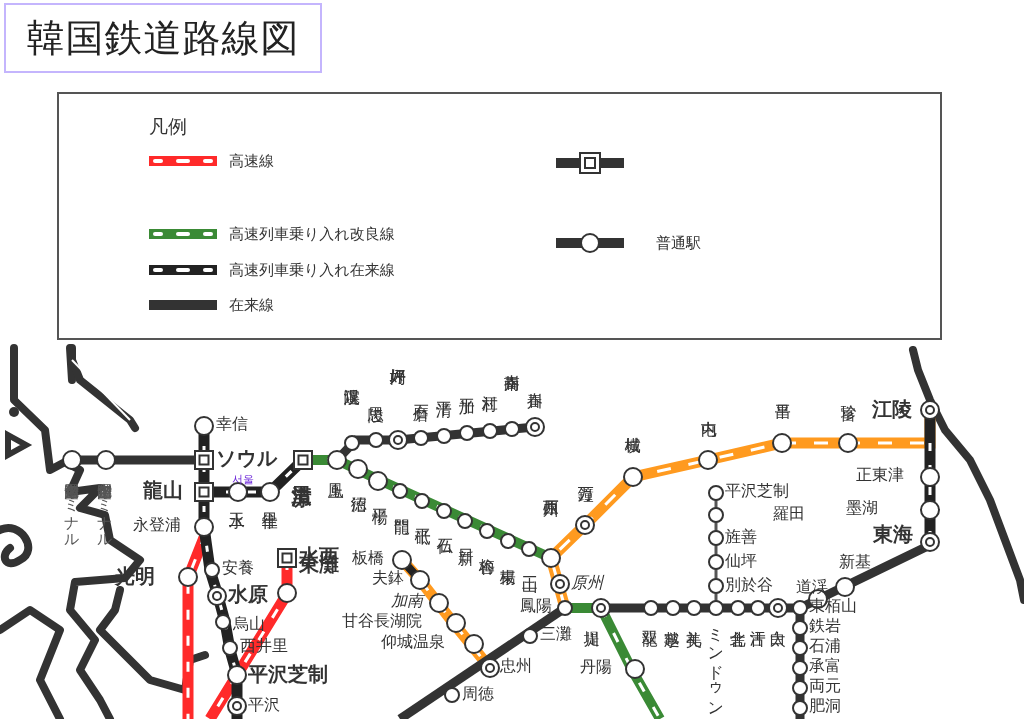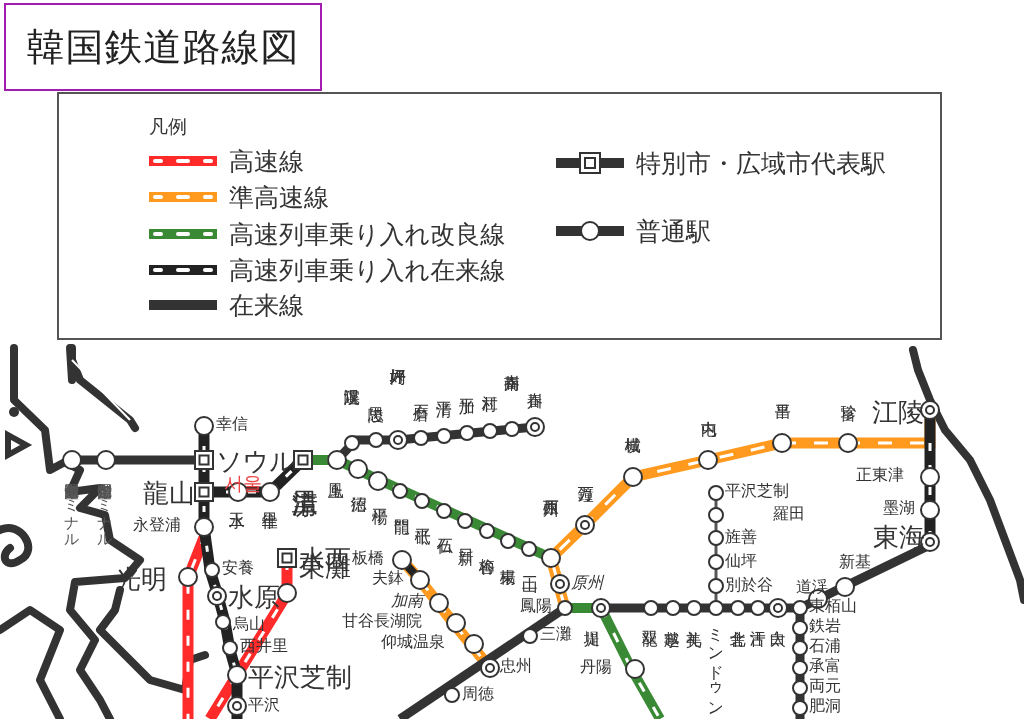--- a/index.html
+++ b/index.html
@@ -1,55 +1,46 @@
 <!DOCTYPE html>
 <html><head>
 <meta charset="utf-8">
 <style>
   html,body{margin:0;padding:0;background:#fff;}
   body{width:1024px;height:719px;position:relative;overflow:hidden;font-family:"DejaVu Sans","Liberation Sans",sans-serif;color:#333;}
-  .title-box{position:absolute;left:4px;top:3px;width:318px;height:88px;border:2px solid #a21caf;box-sizing:border-box;display:flex;align-items:center;justify-content:center;}
+  .title-box{position:absolute;left:4px;top:3px;width:318px;height:70px;border:2px solid #c4b5fd;box-sizing:border-box;display:flex;align-items:center;justify-content:center;}
   .title-box span{font-size:38px;letter-spacing:1px;color:#222;}
   .legend{position:absolute;left:57px;top:92px;width:885px;height:248px;border:2px solid #555;box-sizing:border-box;background:#fff;}
   .legend-head{position:absolute;left:90px;top:20px;font-size:19px;color:#333;}
   .leg-row{position:absolute;display:flex;align-items:center;height:26px;}
-  .leg-row .lbl{font-size:25px;margin-left:12px;color:#333;white-space:nowrap;text-align:center;}
+  .leg-row .lbl{font-size:15px;margin-left:12px;color:#333;white-space:nowrap;text-align:center;}
   .map{position:absolute;left:0;top:0;}
   .lab{position:absolute;color:#333;line-height:1.05;white-space:nowrap;}
   .v{writing-mode:vertical-rl;text-orientation:upright;letter-spacing:0px;}
-  .s17{font-size:16px;} .s21{font-size:26px;}
+  .s17{font-size:16px;} .s21{font-size:20px;font-weight:bold;}
 </style>
 </head>
 <body>
 
 <div class="title-box">
   <span>韓国鉄道路線図</span>
 </div>
 
 <div class="legend">
   <div class="legend-head">凡例</div>
 
   <div class="leg-row" style="left:90px;top:54px;">
     <svg width="68" height="14">
         <rect x="0" y="2" width="68" height="10" fill="#ff2a2a"></rect>
         <rect x="4" y="5" width="10" height="4" rx="2" fill="#fff"></rect>
         <rect x="27" y="5" width="14" height="4" rx="2" fill="#fff"></rect>
         <rect x="54" y="5" width="10" height="4" rx="2" fill="#fff"></rect>
       </svg>
     <span class="lbl">高速線</span>
   </div>
-  <div class="leg-row" style="left:90px;top:90px;">
-    <svg width="68" height="14">
-        <rect x="0" y="2" width="68" height="10" fill="#ff9a1f"></rect>
-        <rect x="4" y="5" width="10" height="4" rx="2" fill="#fff"></rect>
-        <rect x="27" y="5" width="14" height="4" rx="2" fill="#fff"></rect>
-        <rect x="54" y="5" width="10" height="4" rx="2" fill="#fff"></rect>
-      </svg>
-    <span class="lbl">準高速線</span>
-  </div>
   <div class="leg-row" style="left:90px;top:127px;">
     <svg width="68" height="14">
         <rect x="0" y="2" width="68" height="10" fill="#3a8a35"></rect>
         <rect x="4" y="5" width="10" height="4" rx="2" fill="#fff"></rect>
         <rect x="27" y="5" width="14" height="4" rx="2" fill="#fff"></rect>
         <rect x="54" y="5" width="10" height="4" rx="2" fill="#fff"></rect>
       </svg>
     <span class="lbl">高速列車乗り入れ改良線</span>
   </div>
   <div class="leg-row" style="left:90px;top:198px;">
@@ -67,23 +58,22 @@
       </svg>
     <span class="lbl">高速列車乗り入れ在来線</span>
   </div>
 
   <div class="leg-row" style="left:497px;top:56px;">
     <svg width="68" height="24">
         <rect x="0" y="7" width="68" height="10" fill="#333"></rect>
         <rect x="24" y="2" width="20" height="20" fill="#fff" stroke="#333" stroke-width="2"></rect>
         <rect x="29" y="7" width="10" height="10" fill="#fff" stroke="#333" stroke-width="2"></rect>
       </svg>
-    <span class="lbl">特別市・広域市代表駅</span>
-  </div>
-  <div class="leg-row" style="left:497px;top:124px;">
+  </div>
+  <div class="leg-row" style="left:497px;top:136px;gap:20px;">
     <svg width="68" height="24">
         <rect x="0" y="7" width="68" height="10" fill="#333"></rect>
         <circle cx="34" cy="12" r="9" fill="#fff" stroke="#333" stroke-width="2"></circle>
       </svg>
     <span class="lbl">普通駅</span>
   </div>
 </div>
 
 <svg class="map" width="1024" height="719">
   <defs>
@@ -234,21 +224,21 @@
     <use href="#c" x="402" y="560"></use>
       <use href="#c" x="420" y="580"></use>
       <use href="#c" x="439" y="603"></use>
       <use href="#c" x="456" y="623"></use>
       <use href="#c" x="474" y="644"></use>
   </g>
 </svg>
 
 <div class="lab s17" style="left:216px;top:416px;">幸信</div>
 <div class="lab s21" style="left:216px;top:448px;">ソウル</div>
-<div class="lab" style="left:224px;top:474px;font-size:19px;color:#ef4444;">서울</div>
+<div class="lab" style="left:232px;top:474px;font-size:11px;color:#6d28d9;">서울</div>
 <div class="lab s21" style="left:143px;top:480px;">龍山</div>
 <div class="lab s17" style="left:133px;top:517px;">永登浦</div>
 <div class="lab s21" style="left:115px;top:566px;">光明</div>
 <div class="lab s17" style="left:222px;top:560px;">安養</div>
 <div class="lab s21" style="left:228px;top:584px;">水原</div>
 <div class="lab s17" style="left:233px;top:616px;">烏山</div>
 <div class="lab s17" style="left:240px;top:638px;">西井里</div>
 <div class="lab s21" style="left:248px;top:664px;">平沢芝制</div>
 <div class="lab s17" style="left:248px;top:697px;">平沢</div>
 <div class="lab s17 v" style="left:228px;top:500px;">玉水</div>
@@ -282,21 +272,21 @@
 <div class="lab s17 v" style="left:542px;top:488px;">西原州</div>
 <div class="lab s17" style="left:571px;top:575px;font-style:italic;">原州</div>
 <div class="lab s17" style="left:520px;top:598px;">鳳陽</div>
 <div class="lab s17 v" style="left:577px;top:474px;">万鐘</div>
 <div class="lab s17 v" style="left:624px;top:424px;">横城</div>
 <div class="lab s17 v" style="left:700px;top:408px;">屯内</div>
 <div class="lab s17 v" style="left:774px;top:392px;">平昌</div>
 <div class="lab s17 v" style="left:840px;top:392px;">珍富</div>
 <div class="lab s21" style="left:872px;top:399px;">江陵</div>
 <div class="lab s17" style="left:856px;top:467px;">正東津</div>
-<div class="lab s17" style="left:883px;top:500px;">墨湖</div>
+<div class="lab s17" style="left:846px;top:500px;">墨湖</div>
 <div class="lab s21" style="left:873px;top:524px;">東海</div>
 <div class="lab s17" style="left:839px;top:554px;">新基</div>
 <div class="lab s17" style="left:796px;top:579px;">道渓</div>
 <div class="lab s17" style="left:809px;top:598px;">東栢山</div>
 <div class="lab s17" style="left:809px;top:618px;">鉄岩</div>
 <div class="lab s17" style="left:809px;top:638px;">石浦</div>
 <div class="lab s17" style="left:809px;top:658px;">承富</div>
 <div class="lab s17" style="left:809px;top:678px;">両元</div>
 <div class="lab s17" style="left:809px;top:698px;">肥洞</div>
 

